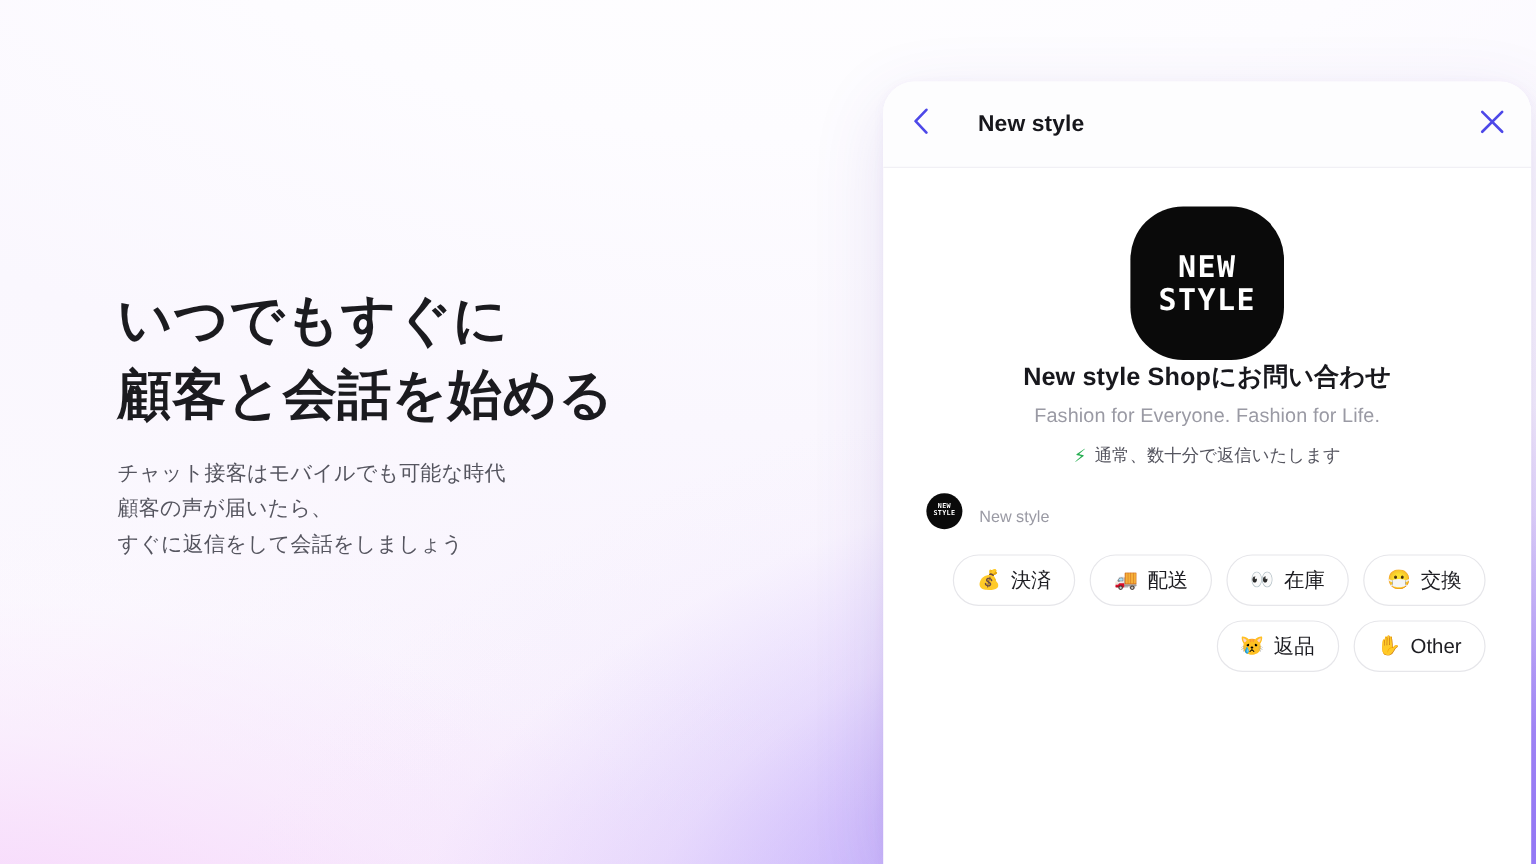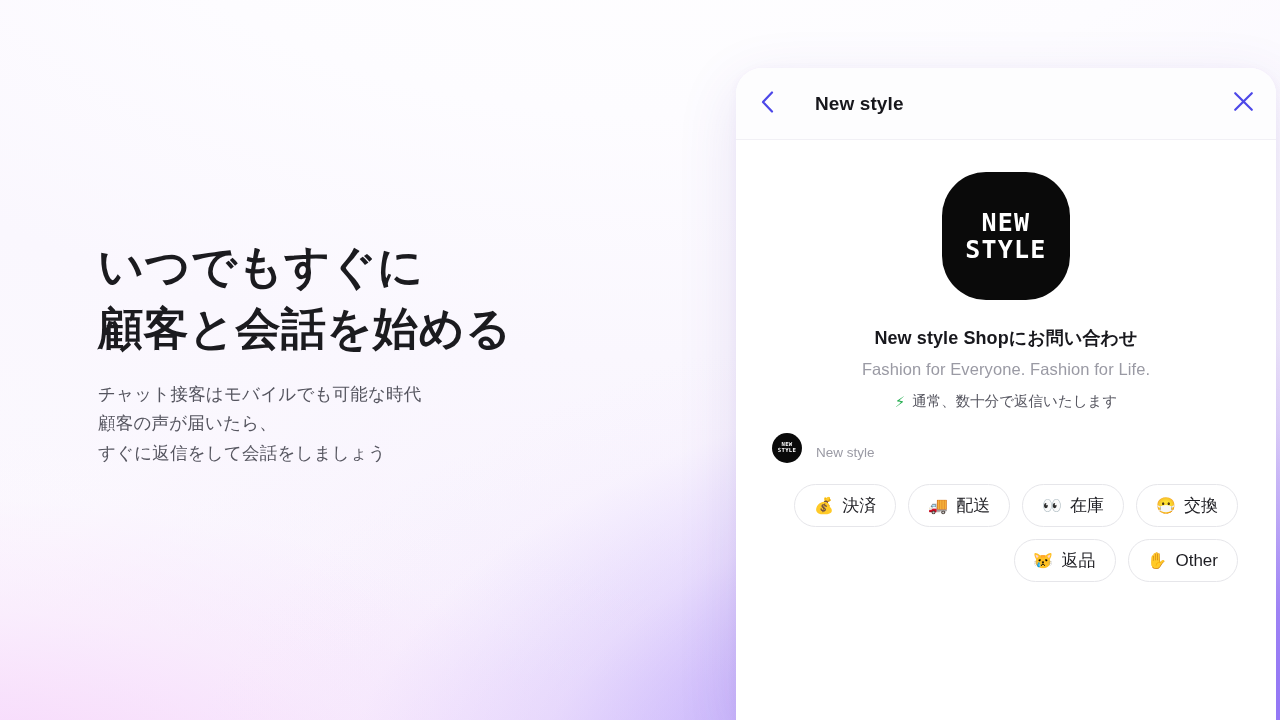--- a/index.html
+++ b/index.html
@@ -95,22 +95,21 @@
   }
   #brand-logo .lg1,
   #brand-logo .lg2 {
     font-weight:700; letter-spacing:1.2px;
     font-family:"DejaVu Sans Mono","Liberation Mono",monospace;
   }
   #brand-logo .lg1 { font-size:25px; }
   #brand-logo .lg2 { font-size:25px; margin-top:2px; }
 
   #shop-title {
-    margin-top:26px;
-    font-size:18px; font-weight:700; color:#18181d;
+    font-size:21px; font-weight:700; color:#18181d;
     letter-spacing:0.1px; text-align:center;
   }
   #shop-tagline {
     margin-top:10px;
     font-size:16.5px; font-weight:400; color:#9a9aa4;
     letter-spacing:0.1px; 
   }
   #reply-time {
     margin-top:13px;
     font-size:14.5px; color:#55555f;

